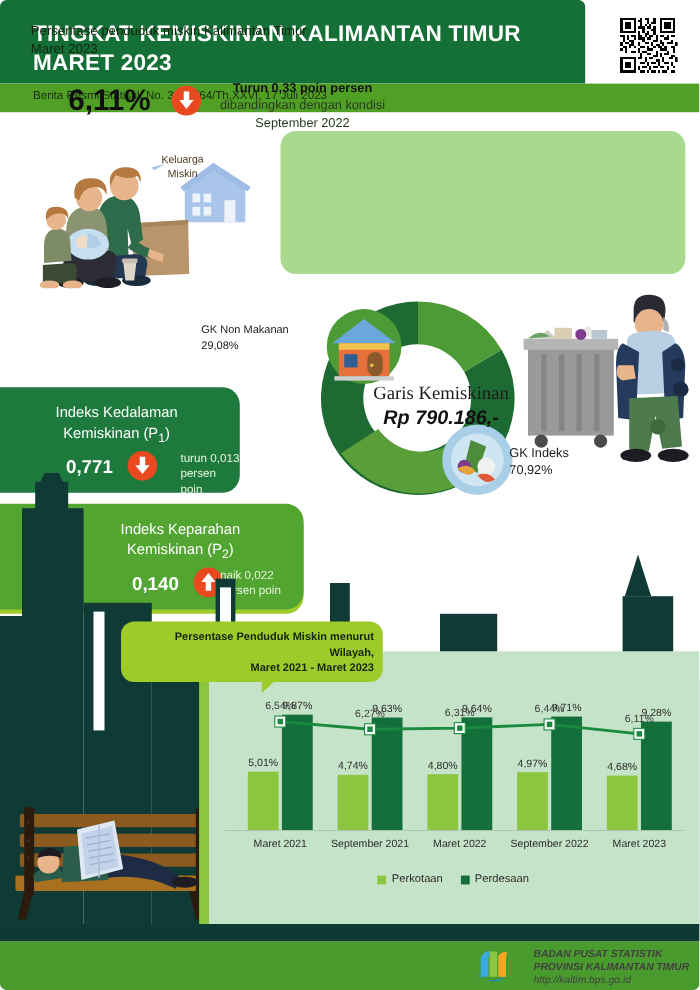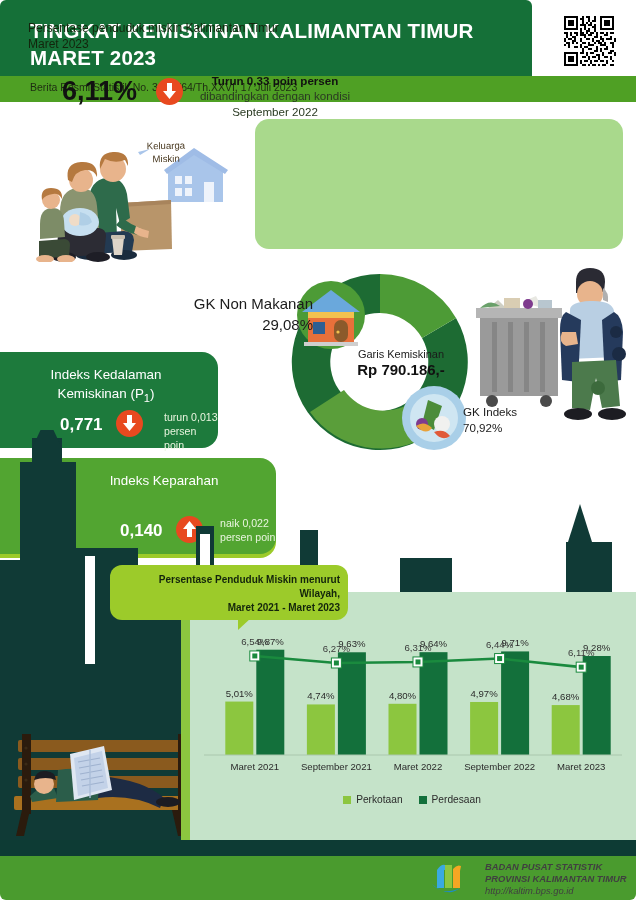--- a/index.html
+++ b/index.html
@@ -31,24 +31,24 @@
   .card-top-note b{color:#111;font-weight:bold;}
 
   
   .illus-family{position:absolute;left:18px;top:112px;width:232px;height:150px;}
   .sign-text{position:absolute;left:130px;top:140px;width:72px;text-align:center;
              font-size:9.6px;color:#4a3a21;line-height:1.35;transform:rotate(-1deg);}
 
   
   .ring-wrap{position:absolute;left:280px;top:262px;width:200px;height:200px;}
   .gk-center{position:absolute;left:316px;top:348px;width:170px;text-align:center;}
-  .gk-center .l1{font-size:11px;color:#1b1b1b;}
-  .gk-center .l2{font-size:15px;font-weight:bold;color:#111;margin-top:1px;}
-  .gk-nonmak{position:absolute;left:183px;top:294px;width:130px;text-align:right;
-             font-size:15px;color:#1b1b1b;line-height:1.38;}
+  .gk-center .l1{font-size:17px;color:#1b1b1b;font-family:Liberation Serif, serif;}
+  .gk-center .l2{font-size:18px;font-weight:bold;color:#111;margin-top:1px;font-style:italic;}
+  .gk-nonmak{position:absolute;left:183px;top:294px;width:130px;text-align:left;
+             font-size:10px;color:#1b1b1b;line-height:1.38;}
   .gk-mak{position:absolute;left:463px;top:404px;width:120px;text-align:left;
           font-size:11.6px;color:#1b1b1b;line-height:1.38;}
 
   
   .card-p1{position:absolute;left:-24px;top:352px;width:242px;height:96px;background:#1d7a3c;
            border-radius:16px;}
   .card-p2{position:absolute;left:-24px;top:458px;width:300px;height:96px;background:#52a531;
            border-radius:16px;box-shadow:0 4px 0 #9ccb2a;}
   .idx-title{position:absolute;right:16px;top:13px;width:192px;text-align:center;color:#fff;
              font-size:13.4px;line-height:1.45;}
@@ -392,28 +392,31 @@
     </div>
     <div class="idx-note" style="left:188px;top:59px;">
       <div>turun 0,013</div>
       <div>persen poin</div>
     </div>
   </div>
 
   <div class="card-p2">
     <div class="idx-title">
       <div>Indeks Keparahan</div>
+      <div>
+        <span>Kemiskinan (P</span><sub>2</sub><span>)</span>
+      </div>
     </div>
     <div class="idx-val" style="left:144px;top:63px;">0,140</div>
     <div class="arrow-circ" style="left:200px;top:58px;">
       <svg width="15" height="17" viewBox="0 0 15 17">
         <path d="M5 16 h5 v-8 h4 L7.5 0 L1 8 h4 z" fill="#ffffff"></path>
       </svg>
     </div>
-    <div class="idx-note" style="left:244px;top:59px;">
+    <div class="idx-note" style="left:224px;top:59px;">
       <div>naik 0,022</div>
       <div>persen poin</div>
     </div>
   </div>
 
   <svg class="skyline" viewBox="0 0 636 425">
     <g fill="#103a36">
 
       <rect x="20" y="32" width="56" height="380"></rect>
       <rect x="32" y="8" width="30" height="30"></rect>

